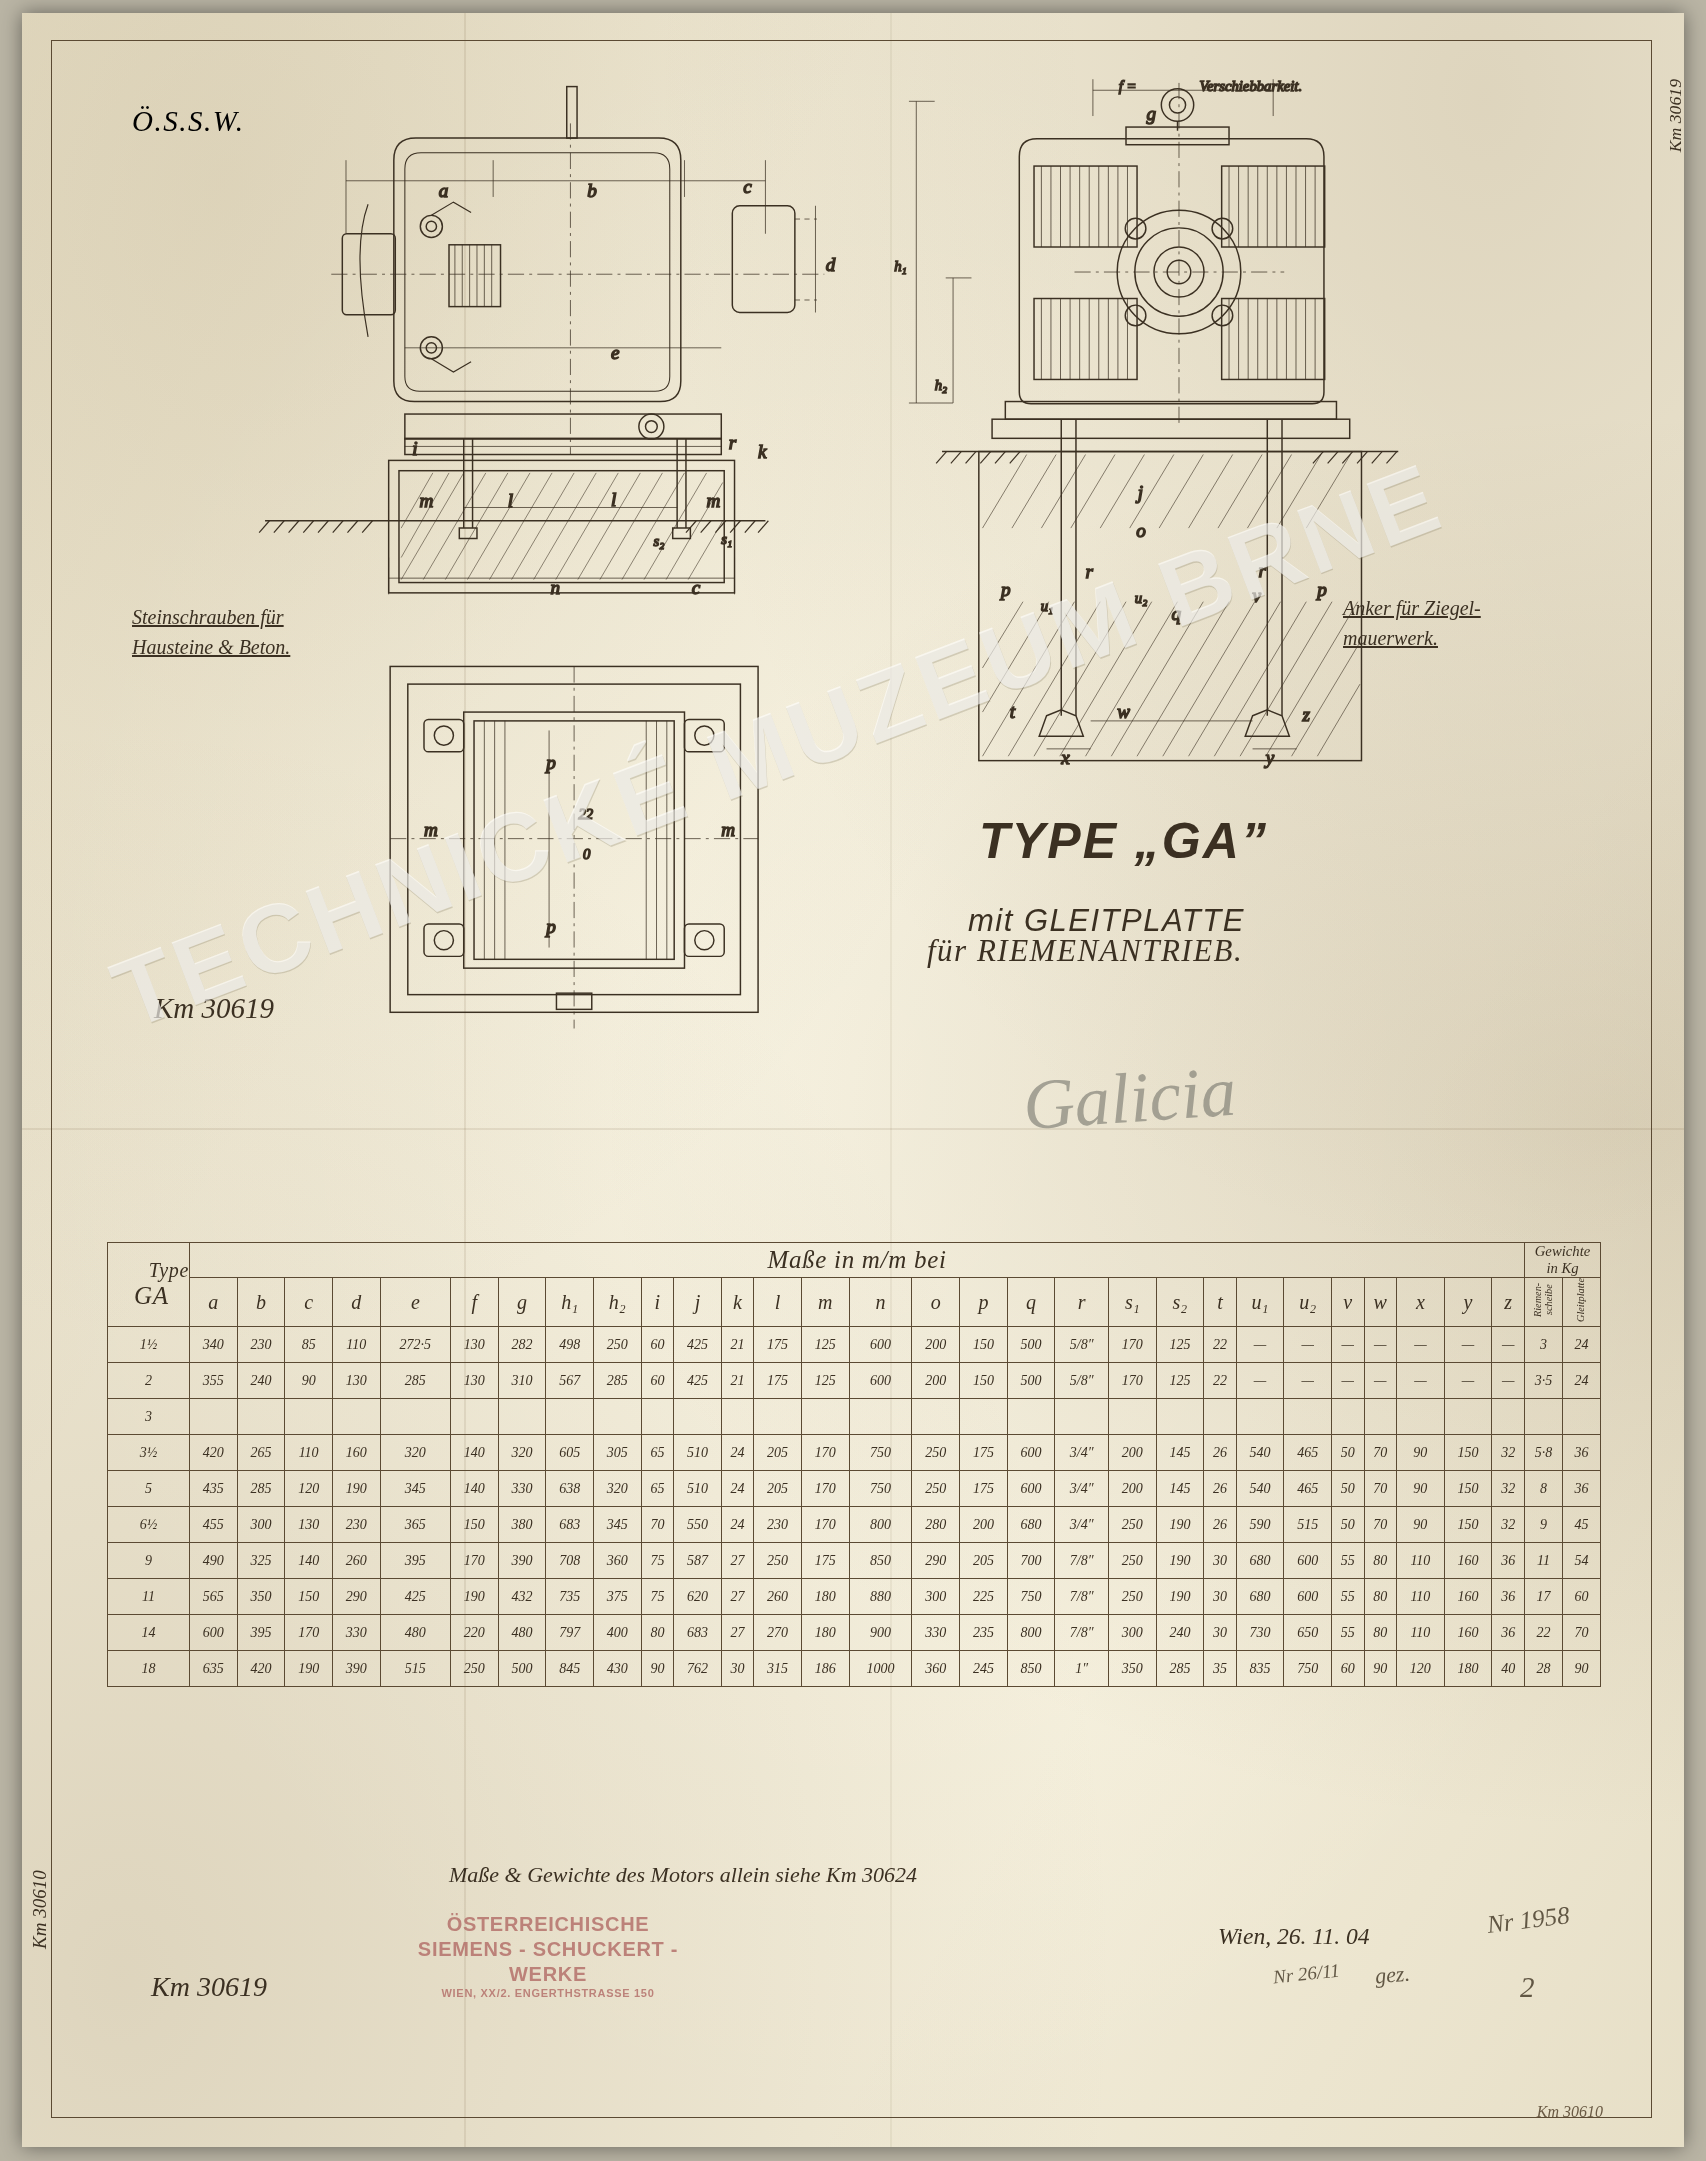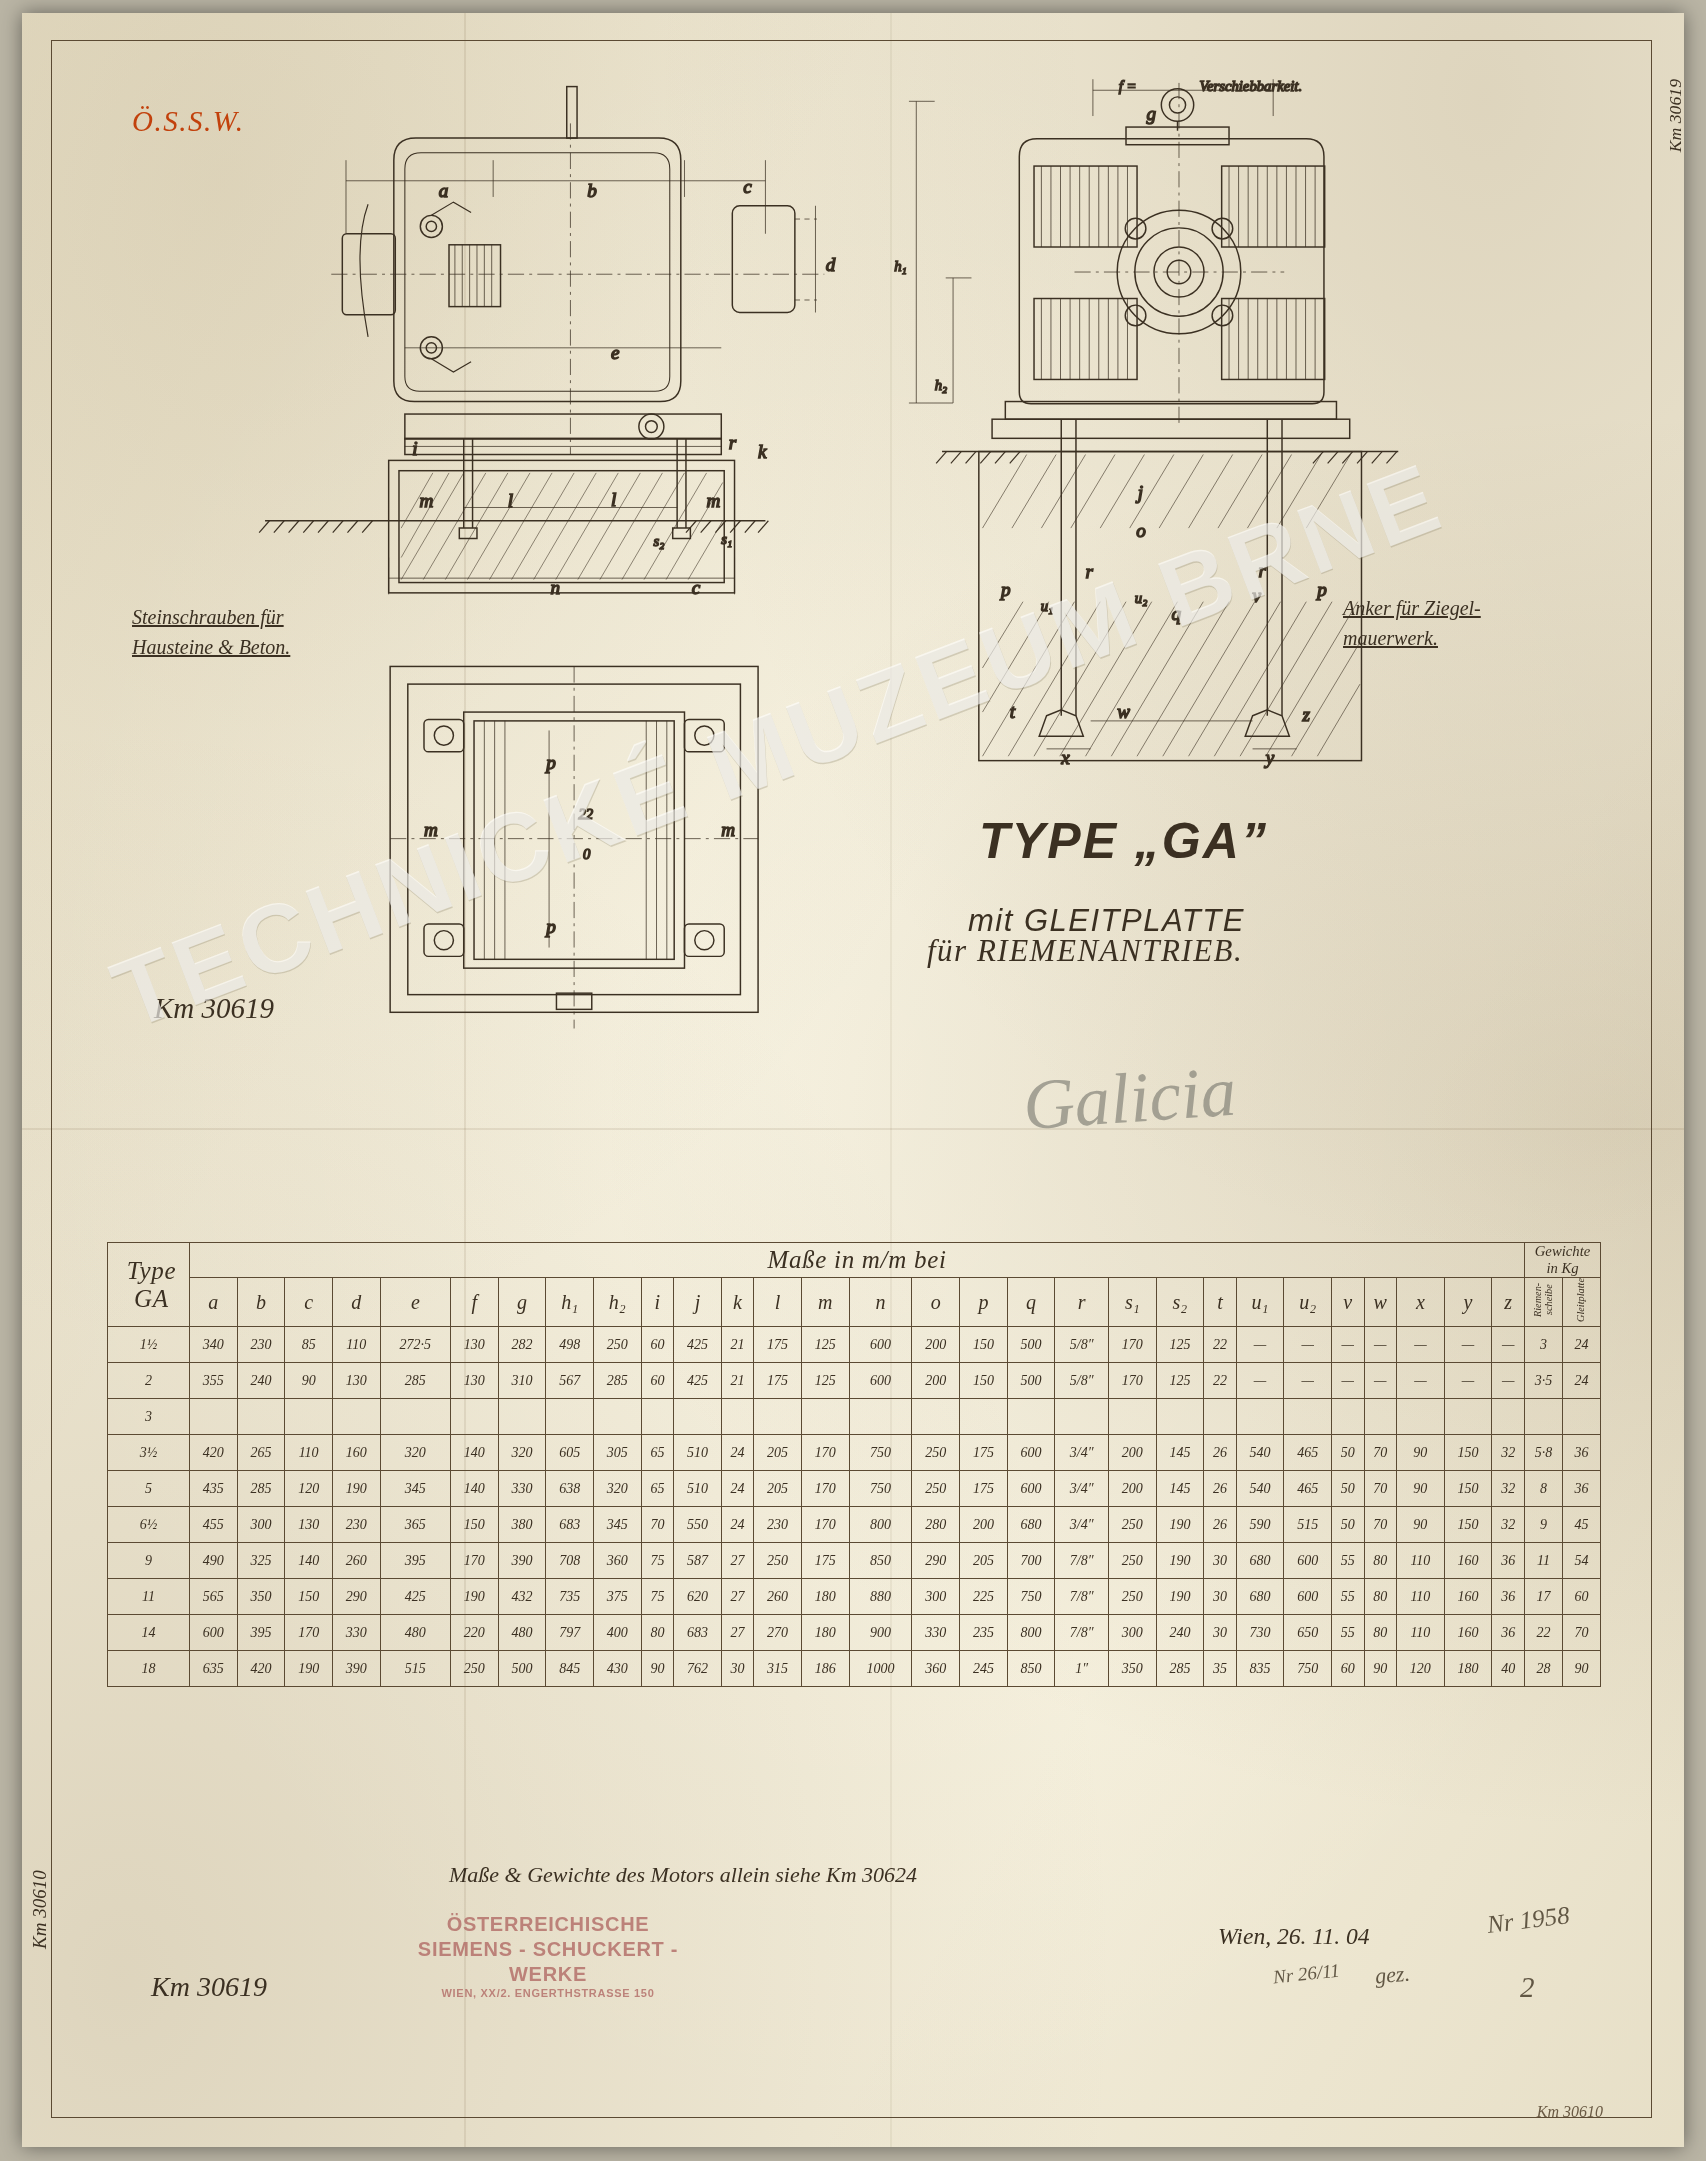--- a/index.html
+++ b/index.html
@@ -120,21 +120,21 @@
     position:absolute;left:1196px;top:1910px;
     font-family:"Liberation Serif",serif;font-style:italic;font-size:23.6px;color:#3b3022;
   }
   .sig{
     position:absolute;font-family:"Liberation Serif",serif;font-style:italic;
     color:#4a3f2d;opacity:.85;
   }
   #ossw{
     position:absolute;left:110px;top:92px;
     font-family:"Liberation Serif",serif;font-style:italic;font-size:29px;
-    letter-spacing:1.5px;color:#c2410c;
+    letter-spacing:1.5px;color:#000000;
   }
   #km-main{
     position:absolute;left:132px;top:979px;
     font-family:"Liberation Serif",serif;font-style:italic;font-size:29px;color:#3b3022;
   }
   .cap{
     position:absolute;font-family:"Liberation Serif",serif;font-style:italic;
     font-size:20px;color:#3b3022;text-decoration:underline;line-height:1.5;
   }
   svg{position:absolute;left:0;top:0;pointer-events:none;}
@@ -487,21 +487,21 @@
   <div id="title-sub2">für RIEMENANTRIEB.</div>
   <div id="galicia">Galicia</div>
 
   <div id="watermark">TECHNICKÉ MUZEUM BRNE</div>
 
   <div id="table-wrap">
     <table class="spec">
       <thead>
         <tr>
           <td rowspan="2" style="width:81px;height:77px;">
-            <div class="hdrbig" style="text-align:center;padding-left:5.9px;font-size:25px;">Type</div>
+            <div class="hdrbig" style="text-align:right;padding-left:5.9px;font-size:20px;">Type</div>
             <div class="hdrbig" style="text-align:center;padding-left:5.9px;font-size:25px;">GA</div>
           </td>
           <td colspan="29" class="hdrbig">Maße in m/m bei</td>
           <td colspan="2">
             <div style="font-size:14.7px;">Gewichte</div>
             <div style="font-size:14.7px;">in Kg</div>
           </td>
         </tr>
         <tr>
           <td class="colhdr">a</td>

